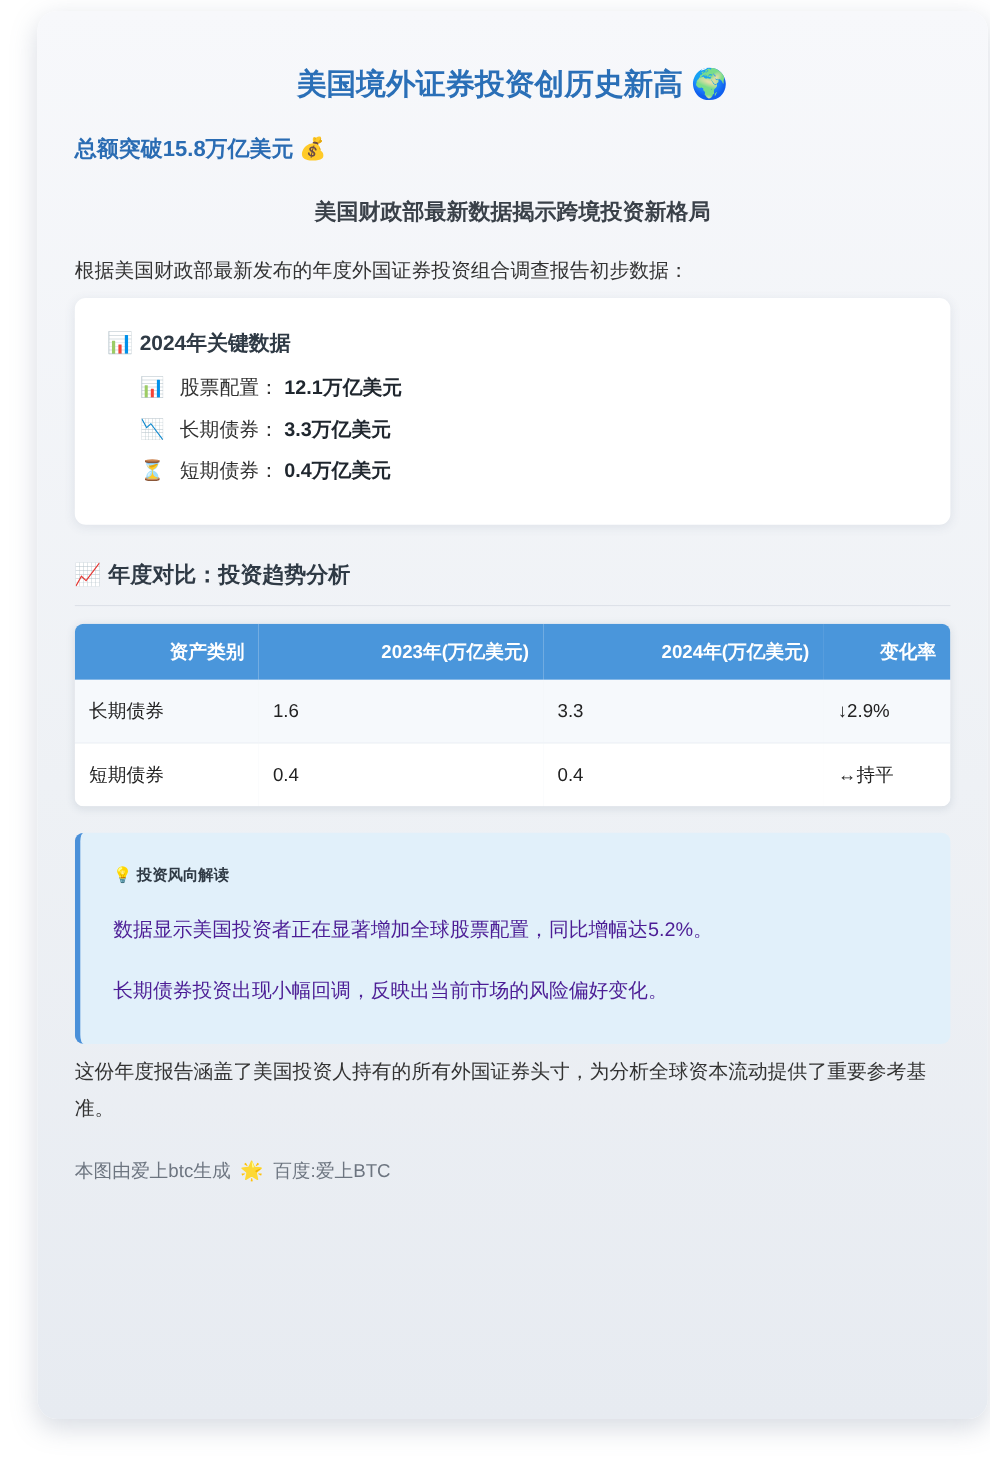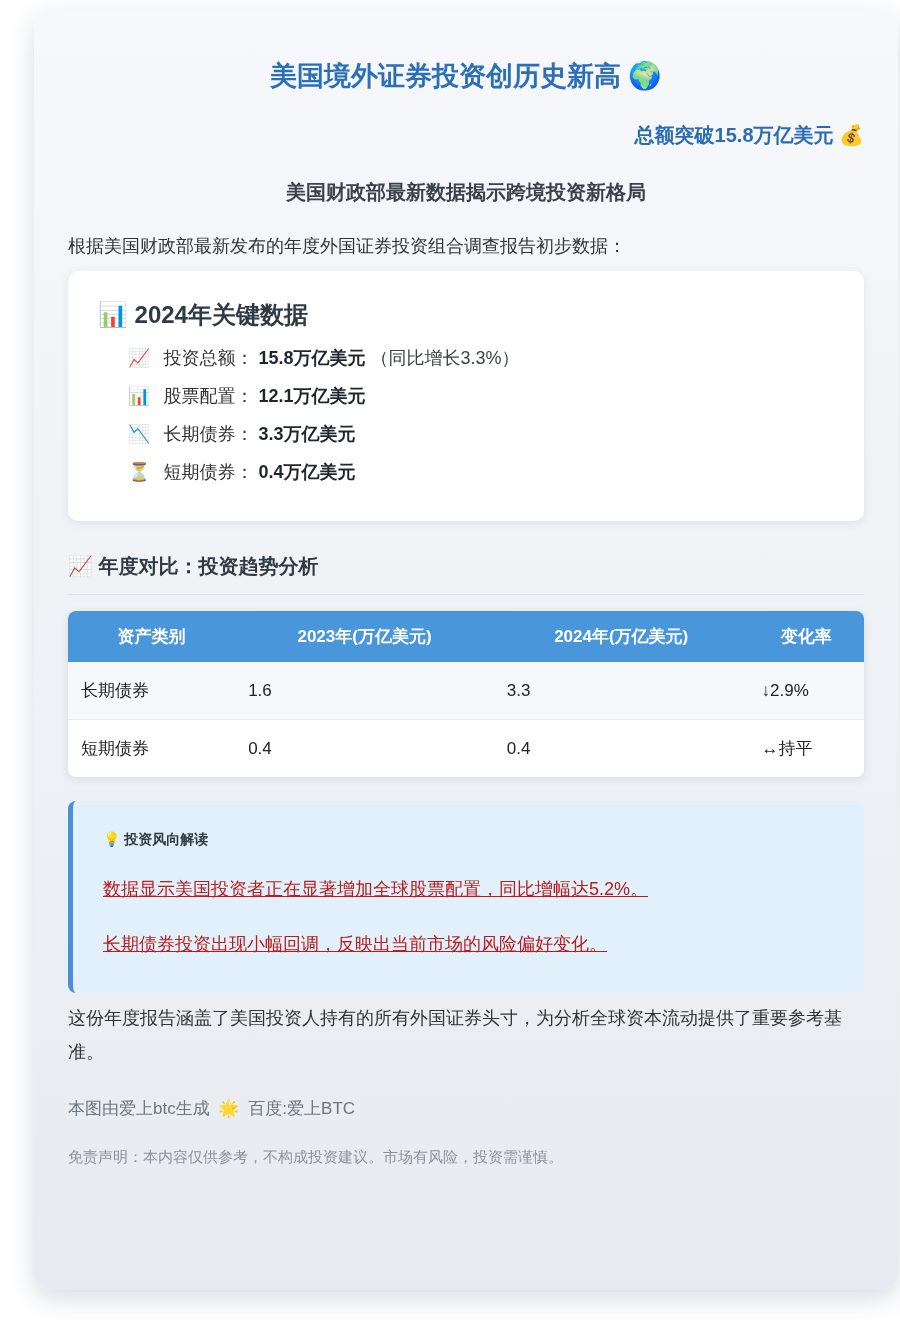--- a/index.html
+++ b/index.html
@@ -12,69 +12,69 @@
     background:linear-gradient(180deg,#f7f8fb 0%,#eef1f5 55%,#e7ebf1 100%);
     box-shadow:0 8px 24px rgba(110,125,150,0.28);
     padding:0 34px;
   }
 
   .title {
     margin-top:50px; text-align:center;
     font-size:27px; font-weight:bold; color:#2a6fb7; line-height:1.2;
   }
   .subtitle {
-    margin-top:30px; text-align:right;
+    margin-top:30px; text-align:left;
     font-size:20px; font-weight:bold; color:#2a6cb3;
   }
   .tagline {
     margin-top:30px; text-align:center;
     font-size:20px; font-weight:bold; color:#3a4149;
   }
   .intro {
     margin-top:27px; font-size:18px; color:#333; line-height:1.45;
   }
 
   .key-card {
     margin-top:12px; background:#ffffff; border-radius:10px;
     box-shadow:0 2px 10px rgba(60,80,110,0.10);
     padding:28px 30px 30px;
   }
-  .key-card h2 { font-size:24px; color:#2f3a45; font-weight:bold; }
+  .key-card h2 { font-size:19px; color:#2f3a45; font-weight:bold; }
   .key-list { list-style:none; margin-top:8px; padding-left:30px; }
   .key-list li { font-size:18px; color:#333; line-height:38px; white-space:nowrap; }
   .key-list .ico { margin-right:8px; }
   .key-list .val { font-weight:bold; color:#1f262e; }
   .key-list .note { color:#3c434b; }
 
   .section-head {
     margin-top:32px; font-size:20px; font-weight:bold; color:#2f3a45;
     padding-bottom:14px; border-bottom:1px solid #dde1e8;
   }
 
   table.compare {
     width:100%; margin-top:16px; border-collapse:separate; border-spacing:0;
     border-radius:8px; overflow:hidden; font-size:17px;
     box-shadow:0 2px 8px rgba(60,80,110,0.12);
   }
   table.compare th {
-    background:#4a96db; color:#ffffff; font-weight:bold; text-align:center;
+    background:#4a96db; color:#ffffff; font-weight:bold; text-align:right;
     padding:14px 13px;
   }
   table.compare td { padding:17px 13px; color:#222; }
   table.compare tbody tr:nth-child(odd)  td { background:#f6f9fc; }
   table.compare tbody tr:nth-child(even) td { background:#ffffff; }
   table.compare tbody tr:not(:last-child) td { border-bottom:1px solid #e9eef3; }
   .col1{width:21%;} .col2{width:32.5%;} .col3{width:32%;} .col4{width:14.5%;}
 
   .insight {
     margin-top:24px; background:#e1f0fa; border-left:5px solid #4a90d9;
     border-radius:8px; padding:30px 30px 34px;
   }
   .insight h2 { font-size:14px; font-weight:bold; color:#2f3a45; }
-  .insight p { margin-top:26px; font-size:18px; color:#b91c1c; line-height:1.6;text-decoration:underline; }
+  .insight p { margin-top:26px; font-size:18px; color:#4c1d95; line-height:1.6; }
 
   .summary { margin-top:8px; font-size:18px; color:#333; line-height:1.9; }
   .credit  { margin-top:28px; font-size:17px; color:#6d7580; }
   .credit .ico { margin:0 4px; }
   .disclaimer { margin-top:28px; font-size:15px; color:#8b919b; }
 </style>
 </head>
 <body>
 
 <div class="poster">
@@ -92,26 +92,20 @@
   <div class="tagline">美国财政部最新数据揭示跨境投资新格局</div>
 
   <div class="intro">根据美国财政部最新发布的年度外国证券投资组合调查报告初步数据：</div>
 
   <div class="key-card">
     <h2>
       <span>📊</span>
       <span>2024年关键数据</span>
     </h2>
     <ul class="key-list">
-      <li>
-        <span class="ico">📈</span>
-        <span>投资总额：</span>
-        <span class="val">15.8万亿美元</span>
-        <span class="note">（同比增长3.3%）</span>
-      </li>
       <li>
         <span class="ico">📊</span>
         <span>股票配置：</span>
         <span class="val">12.1万亿美元</span>
       </li>
       <li>
         <span class="ico">📉</span>
         <span>长期债券：</span>
         <span class="val">3.3万亿美元</span>
       </li>
@@ -163,15 +157,14 @@
   </div>
 
   <div class="summary">这份年度报告涵盖了美国投资人持有的所有外国证券头寸，为分析全球资本流动提供了重要参考基准。</div>
 
   <div class="credit">
     <span>本图由爱上btc生成</span>
     <span class="ico">🌟</span>
     <span>百度:爱上BTC</span>
   </div>
 
-  <div class="disclaimer">免责声明：本内容仅供参考，不构成投资建议。市场有风险，投资需谨慎。</div>
 
 </div>
 
 </body></html>

